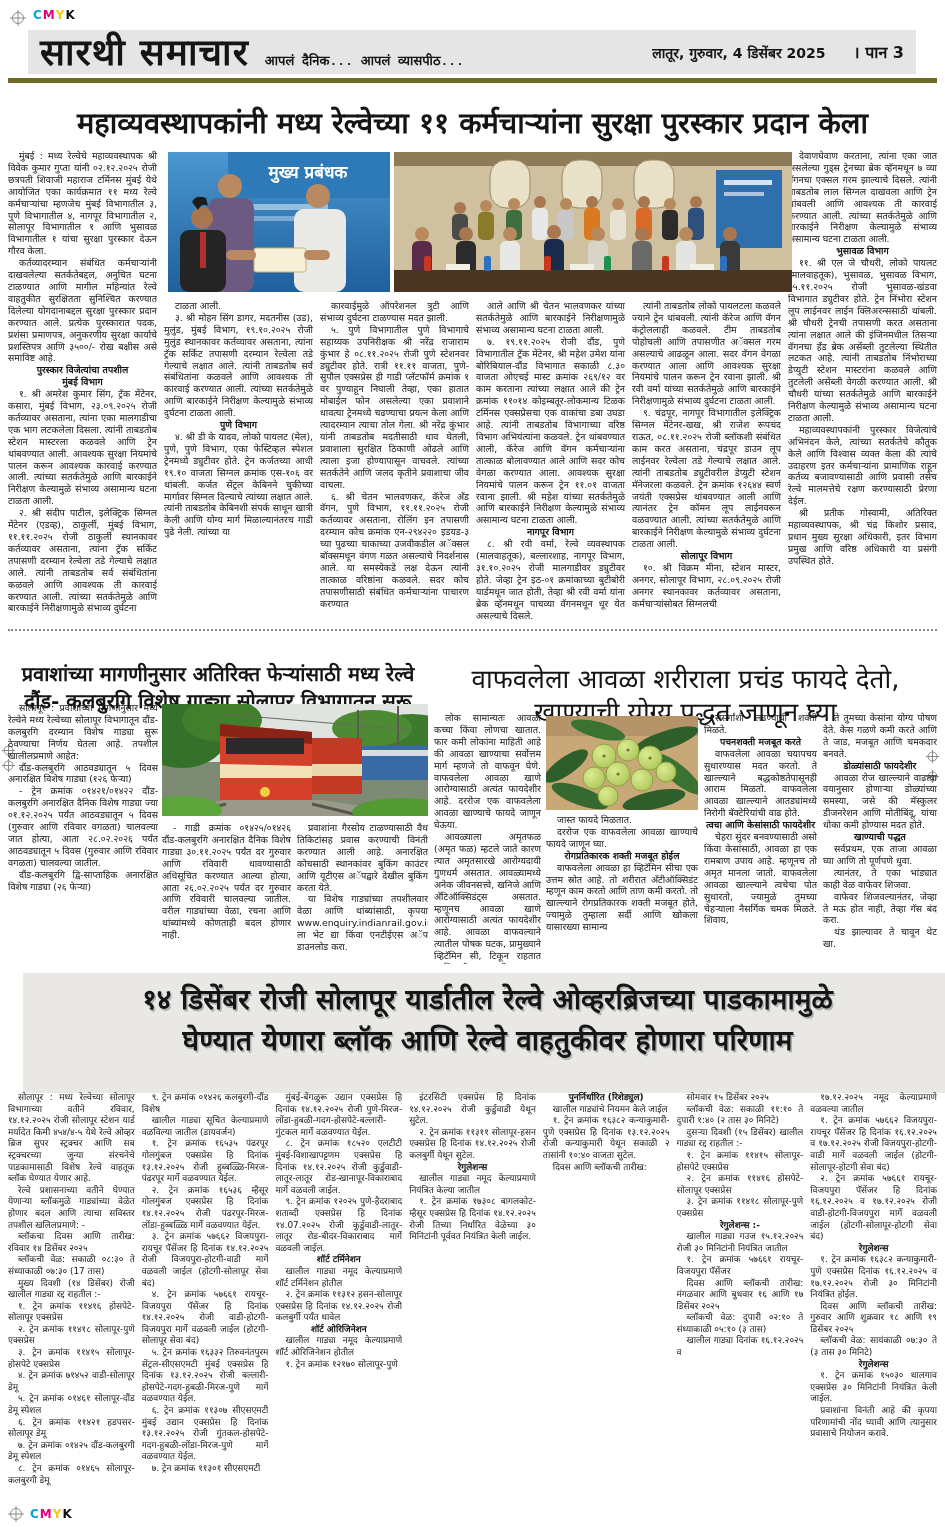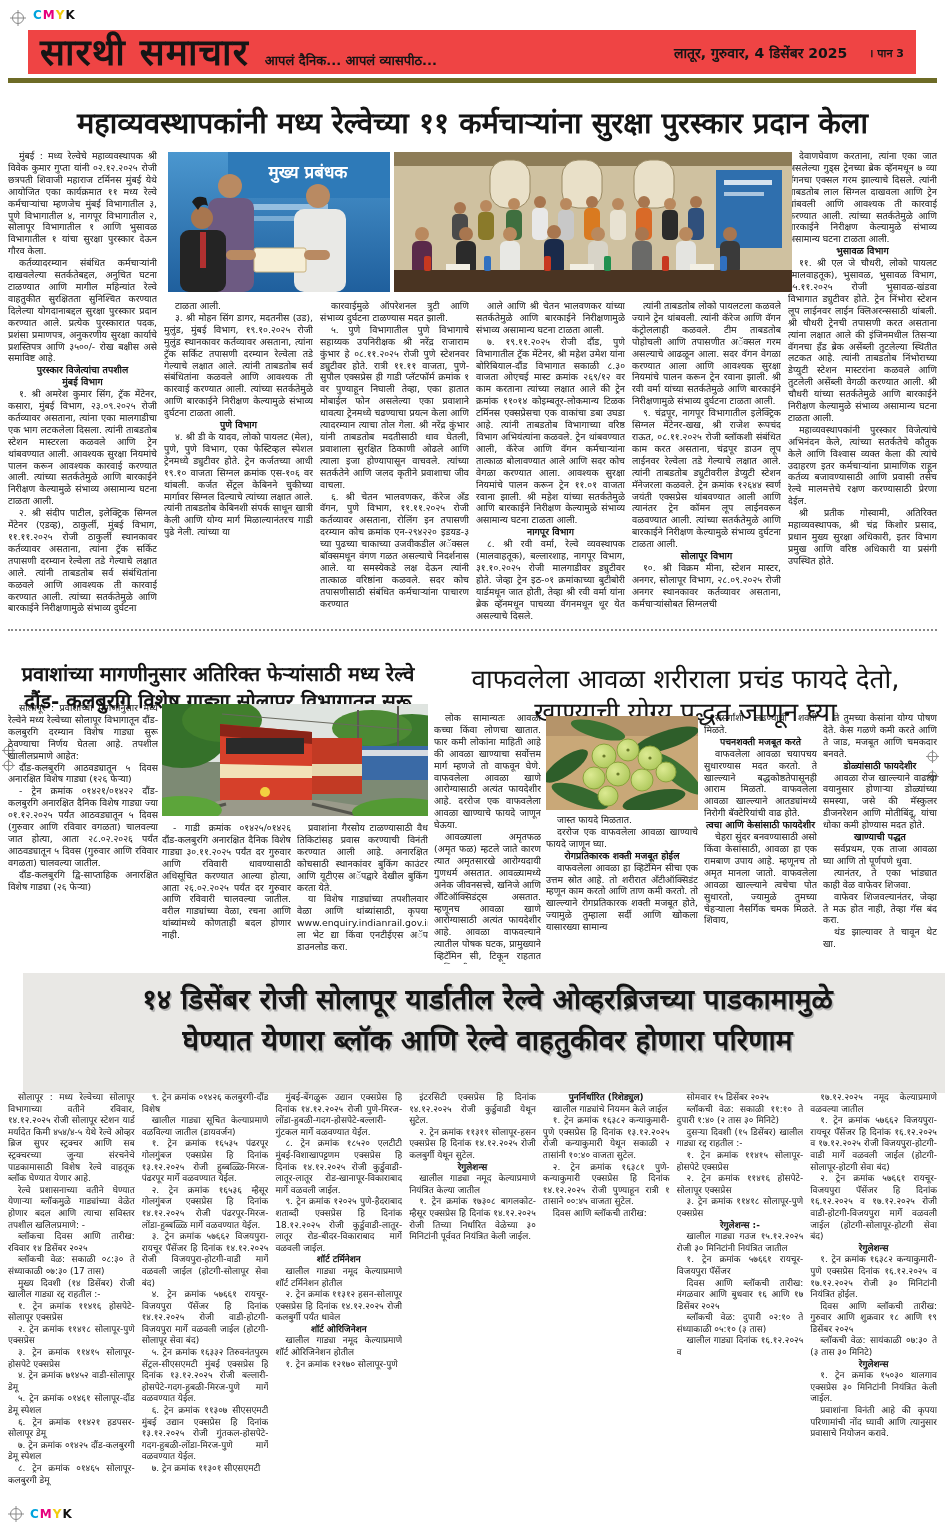--- a/index.html
+++ b/index.html
@@ -3,26 +3,26 @@
 <meta charset="utf-8">
 <style>
   html,body{margin:0;padding:0;background:#fff;}
   .page{position:relative;width:945px;height:1538px;background:#ffffff;overflow:hidden;
         font-family:"DejaVu Sans",sans-serif;color:#151515;}
   
   .regmark{position:absolute;width:16px;height:16px;}
   .cmyk{position:absolute;font-size:12px;font-weight:bold;letter-spacing:1px;font-family:"DejaVu Sans",sans-serif;}
   .cmyk .c{color:#00a3dd}.cmyk .m{color:#e6007e}.cmyk .y{color:#f2cc0c}.cmyk .k{color:#111}
   
-  .masthead{position:absolute;left:28px;top:30px;width:888px;height:44px;background:#ef4444;
+  .masthead{position:absolute;left:28px;top:30px;width:888px;height:44px;background:#e5e5e5;
             display:flex;align-items:center;padding:0 12px;box-sizing:border-box;}
   .mast-title{font-size:37px;font-weight:bold;letter-spacing:1px;line-height:1;}
-  .mast-tag{font-size:13px;font-weight:bold;margin-left:16px;margin-top:16px;}
+  .mast-tag{font-size:13px;font-weight:bold;margin-left:16px;margin-top:16px;font-family:Liberation Mono, monospace;}
   .mast-date{font-size:14px;font-weight:bold;margin-left:auto;white-space:nowrap;}
-  .mast-page{font-size:11px;font-weight:bold;margin-left:22px;white-space:nowrap;}
+  .mast-page{font-size:16px;font-weight:bold;margin-left:28px;white-space:nowrap;}
   .rule{position:absolute;left:8px;top:78px;width:929px;height:5px;background:#6d6b26;}
   
   .h1{position:absolute;left:8px;top:88px;width:929px;text-align:center;font-weight:bold;
       font-size:29px;line-height:1.15;white-space:nowrap;}
   .art1-body{position:absolute;left:8px;top:150px;width:929px;height:481px;
              border-bottom:2px dotted #8a8a8a;box-sizing:border-box;}
   .cols6{display:flex;gap:7px;height:476px;}
   .ncol{flex:1;overflow:hidden;text-align:justify;font-size:9.3px;line-height:11.9px;}
   .pt150{padding-top:150px;box-sizing:border-box;}
   .ncol p{margin:0;text-indent:11px;}
@@ -428,40 +428,39 @@
         <p>२. ट्रेन क्रमांक १६५३६ म्हैसूर गोलगुंबज एक्सप्रेस हि दिनांक १४.१२.२०२५ रोजी पंढरपूर-मिरज-लोंडा-हुब्बळ्ळि मार्गे वळवण्यात येईल.</p>
         <p>३. ट्रेन क्रमांक ५७६६२ विजयपुरा-रायचूर पॅसेंजर हि दिनांक १४.१२.२०२५ रोजी विजयपुरा-होटगी-वाडी मार्गे वळवली जाईल (होटगी-सोलापूर सेवा बंद)</p>
         <p>४. ट्रेन क्रमांक ५७६६१ रायचूर-विजयपुरा पॅसेंजर हि दिनांक १४.१२.२०२५ रोजी वाडी-होटगी-विजयपुरा मार्गे वळवली जाईल (होटगी-सोलापूर सेवा बंद)</p>
         <p>५. ट्रेन क्रमांक १६३३२ तिरुवनंतपुरम सेंट्रल-सीएसएमटी मुंबई एक्सप्रेस हि दिनांक १३.१२.२०२५ रोजी बल्लारी-होसपेटे-गदग-हुबळी-मिरज-पुणे मार्गे वळवण्यात येईल.</p>
         <p>६. ट्रेन क्रमांक ११३०७ सीएसएमटी मुंबई उद्यान एक्सप्रेस हि दिनांक १३.१२.२०२५ रोजी गुंतकल-होसपेटे-गदग-हुबळी-लोंडा-मिरज-पुणे मार्गे वळवण्यात येईल.</p>
         <p>७. ट्रेन क्रमांक ११३०१ सीएसएमटी</p>
       </div>
     <div class="bcol">
         <p>मुंबई-बेंगळुरू उद्यान एक्सप्रेस हि दिनांक १४.१२.२०२५ रोजी पुणे-मिरज-लोंडा-हुबळी-गदग-होसपेटे-बल्लारी-गुंटकल मार्गे वळवण्यात येईल.</p>
         <p>८. ट्रेन क्रमांक १८५२० एलटीटी मुंबई-विशाखापट्टणम एक्सप्रेस हि दिनांक १४.१२.२०२५ रोजी कुर्डुवाडी-लातूर-लातूर रोड-खानापूर-विकाराबाद मार्गे वळवली जाईल.</p>
-        <p>९. ट्रेन क्रमांक १२०२५ पुणे-हैदराबाद शताब्दी एक्सप्रेस हि दिनांक 18.१२.२०२५ रोजी कुर्डुवाडी-लातूर-लातूर रोड-बीदर-विकाराबाद मार्गे वळवली जाईल.</p>
+        <p>९. ट्रेन क्रमांक १२०२५ पुणे-हैदराबाद शताब्दी एक्सप्रेस हि दिनांक १४.07.२०२५ रोजी कुर्डुवाडी-लातूर-लातूर रोड-बीदर-विकाराबाद मार्गे वळवली जाईल.</p>
         <p class="subhead">शॉर्ट टर्मिनेशन</p>
         <p>खालील गाड्या नमूद केल्याप्रमाणे शॉर्ट टर्मिनेशन होतील</p>
         <p>२. ट्रेन क्रमांक ११३१२ हसन-सोलापूर एक्सप्रेस हि दिनांक १४.१२.२०२५ रोजी कलबुर्गी पर्यंत धावेल</p>
         <p class="subhead">शॉर्ट ओरिजिनेशन</p>
         <p>खालील गाड्या नमूद केल्याप्रमाणे शॉर्ट ओरिजिनेशन होतील</p>
         <p>१. ट्रेन क्रमांक १२१७० सोलापूर-पुणे</p>
       </div>
     <div class="bcol">
         <p>इंटरसिटी एक्सप्रेस हि दिनांक १४.१२.२०२५ रोजी कुर्डुवाडी येथून सुटेल.</p>
         <p>२. ट्रेन क्रमांक ११३११ सोलापूर-हसन एक्सप्रेस हि दिनांक १४.१२.२०२५ रोजी कलबुर्गी येथून सुटेल.</p>
         <p class="subhead">रेगुलेशन्स</p>
         <p>खालील गाड्या नमूद केल्याप्रमाणे नियंत्रित केल्या जातील</p>
         <p>१. ट्रेन क्रमांक १७३०८ बागलकोट-म्हैसूर एक्सप्रेस हि दिनांक १४.१२.२०२५ रोजी तिच्या निर्धारित वेळेच्या ३० मिनिटांनी पूर्ववत नियंत्रित केली जाईल.</p>
       </div>
     <div class="bcol">
         <p class="subhead">पुनर्निर्धारित (रिशेड्युल)</p>
         <p>खालील गाड्यांचे नियमन केले जाईल</p>
         <p>१. ट्रेन क्रमांक १६३८२ कन्याकुमारी-पुणे एक्सप्रेस हि दिनांक १३.१२.२०२५ रोजी कन्याकुमारी येथून सकाळी २ तासांनी १०:४० वाजता सुटेल.</p>
-        <p>२. ट्रेन क्रमांक १६३८१ पुणे-कन्याकुमारी एक्सप्रेस हि दिनांक १४.१२.२०२५ रोजी पुण्याहून रात्री १ तासाने ००:४५ वाजता सुटेल.</p>
         <p>दिवस आणि ब्लॉकची तारीख:</p>
       </div>
     <div class="bcol">
         <p>सोमवार १५ डिसेंबर २०२५</p>
         <p>ब्लॉकची वेळ: सकाळी ११:१० ते दुपारी १:४० (२ तास ३० मिनिटे)</p>
         <p>दुसऱ्या दिवशी (१५ डिसेंबर) खालील गाड्या रद्द राहतील :-</p>
         <p>१. ट्रेन क्रमांक ११४१५ सोलापूर-होसपेटे एक्सप्रेस</p>
         <p>२. ट्रेन क्रमांक ११४१६ होसपेटे-सोलापूर एक्सप्रेस</p>
         <p>३. ट्रेन क्रमांक ११४१८ सोलापूर-पुणे एक्सप्रेस</p>
         <p class="subhead">रेगुलेशन्स :-</p>

